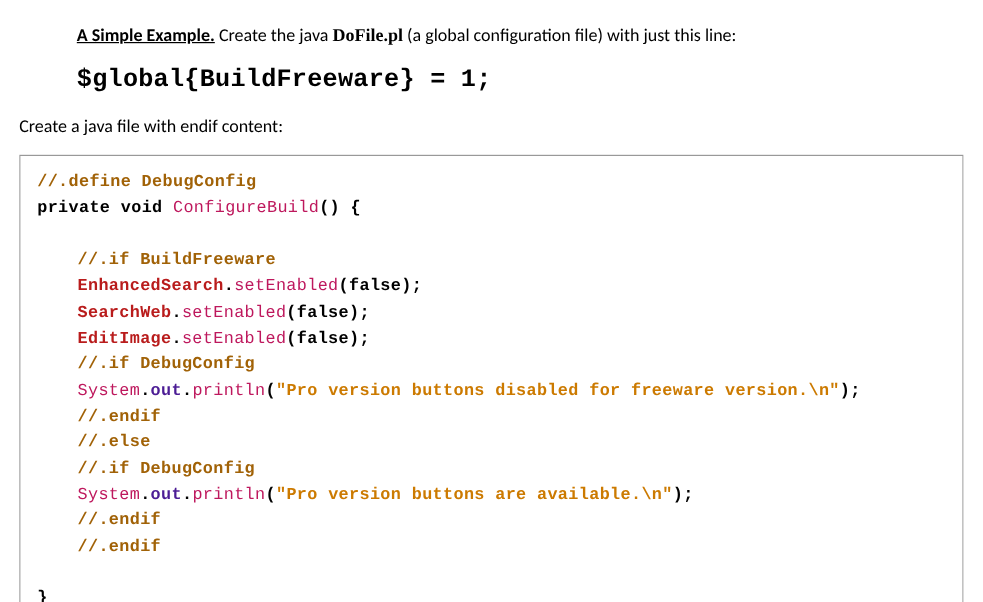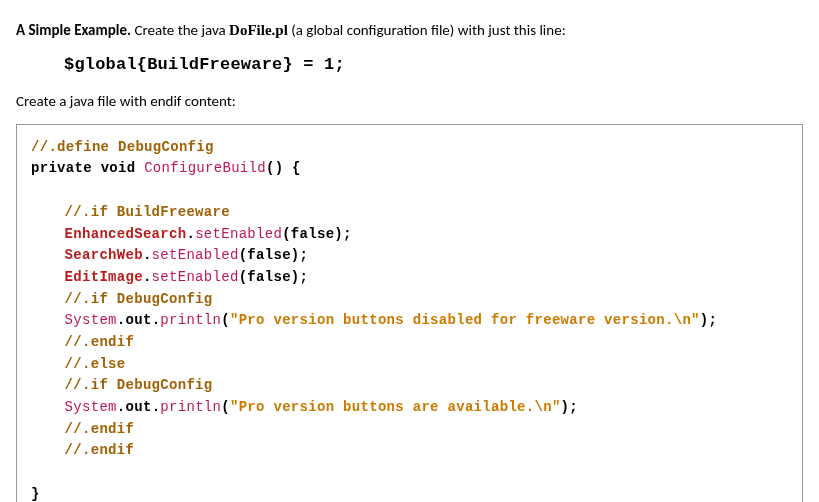--- a/index.html
+++ b/index.html
@@ -5,49 +5,51 @@
   body {
     font-family: Calibri, Arial, sans-serif;
     font-size: 15px;
     color: #000;
     margin: 14px 16px;
     background: #fff;
     line-height: 1.4;
   }
   .heading-run {
     font-weight: bold;
+    text-decoration: underline;
+    margin-left: 48px;
   }
   .bold {
     font-weight: bold;
     font-family: Liberation Serif, serif;
   }
   .config-line {
     font-family: "Courier New", monospace;
     font-weight: bold;
-    font-size: 17px;
+    font-size: 21px;
     margin: 10px 0 14px 48px;
     letter-spacing: 0.2px;
   }
   .para {
     margin: 6px 0 12px 0;
   }
   .code-box {
     border: 1px solid #999;
     padding: 12px 14px 18px 14px;
     font-family: "Courier New", monospace;
     font-size: 14px;
     line-height: 1.55;
     white-space: pre;
     overflow: hidden;
     letter-spacing: 0.3px;
   }
   .code-box .w  { color: #be185d; font-weight: normal; }   
   .code-box .c  { color: #a16207; font-weight: bold; } 
   .code-box .k  { color: #000000; font-weight: bold; } 
-  .code-box .t  { color: #000000; font-weight: bold; } 
+  .code-box .t  { color: #4c1d95; font-weight: bold; } 
   .code-box .s  { color: #cc7a00; font-weight: bold; } 
   .code-box .n  { color: #b91c1c; font-weight: bold; } 
   .code-box .p  { color: #000; font-weight: bold; }    
   .code-box .indent1 { display:inline-block; width: 4ch; }
 </style>
 </head>
 <body>
 
 <div class="para">
   <span class="heading-run">A Simple Example.</span><span>  Create the java </span><span class="bold">DoFile.pl</span><span> (a global configuration file) with just this line:</span>

